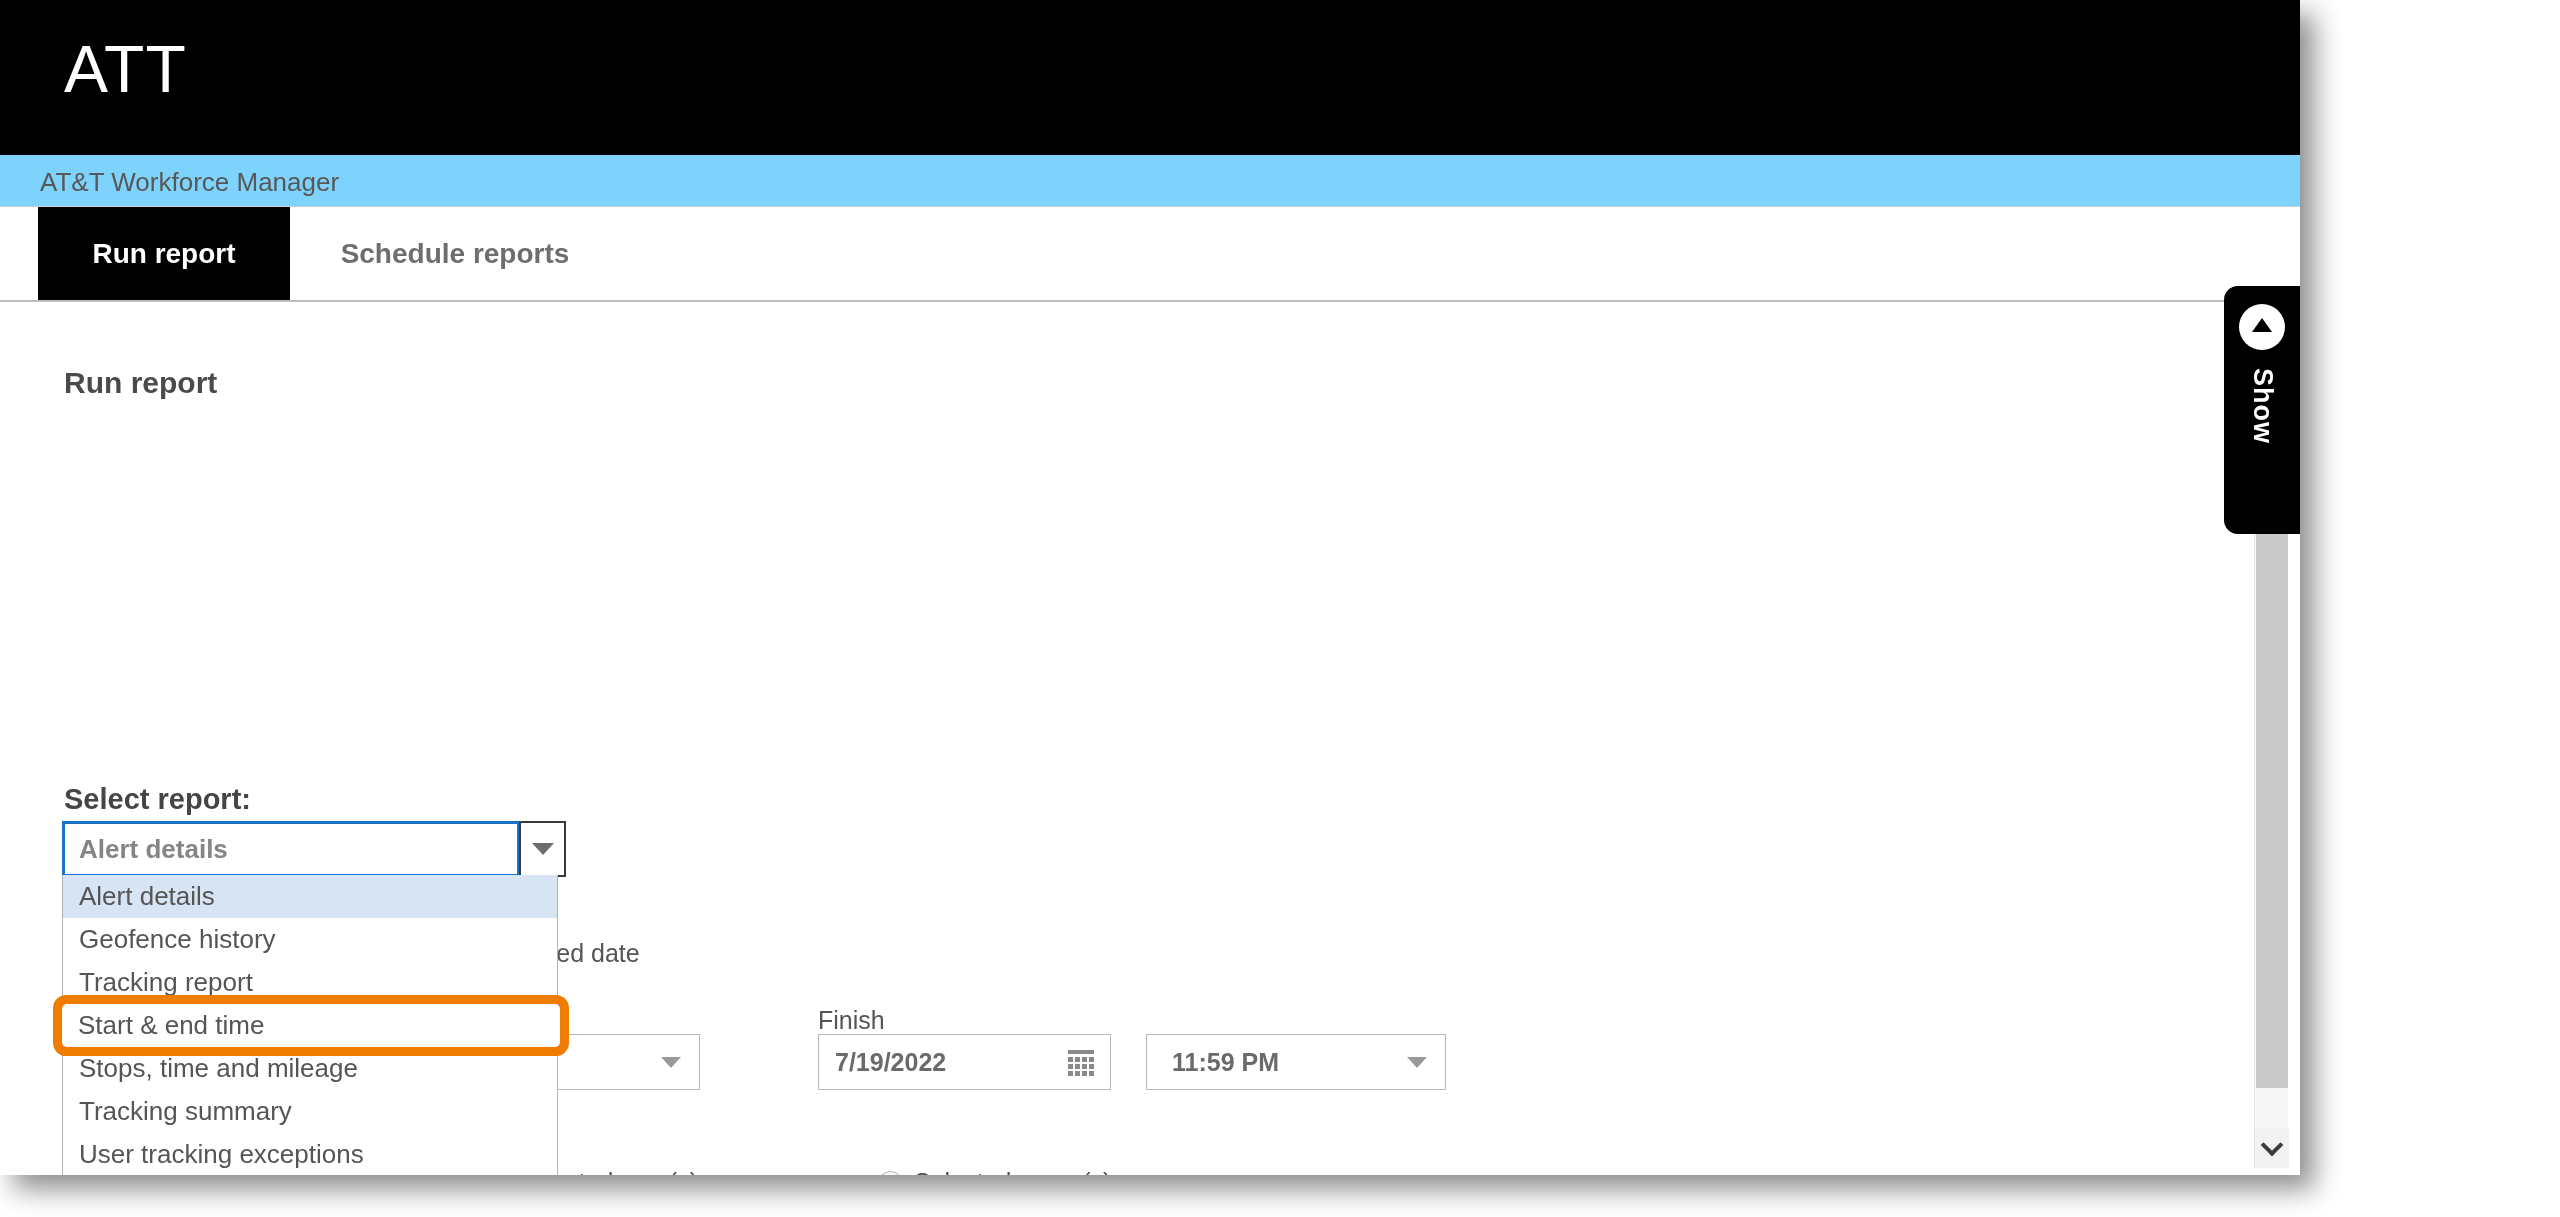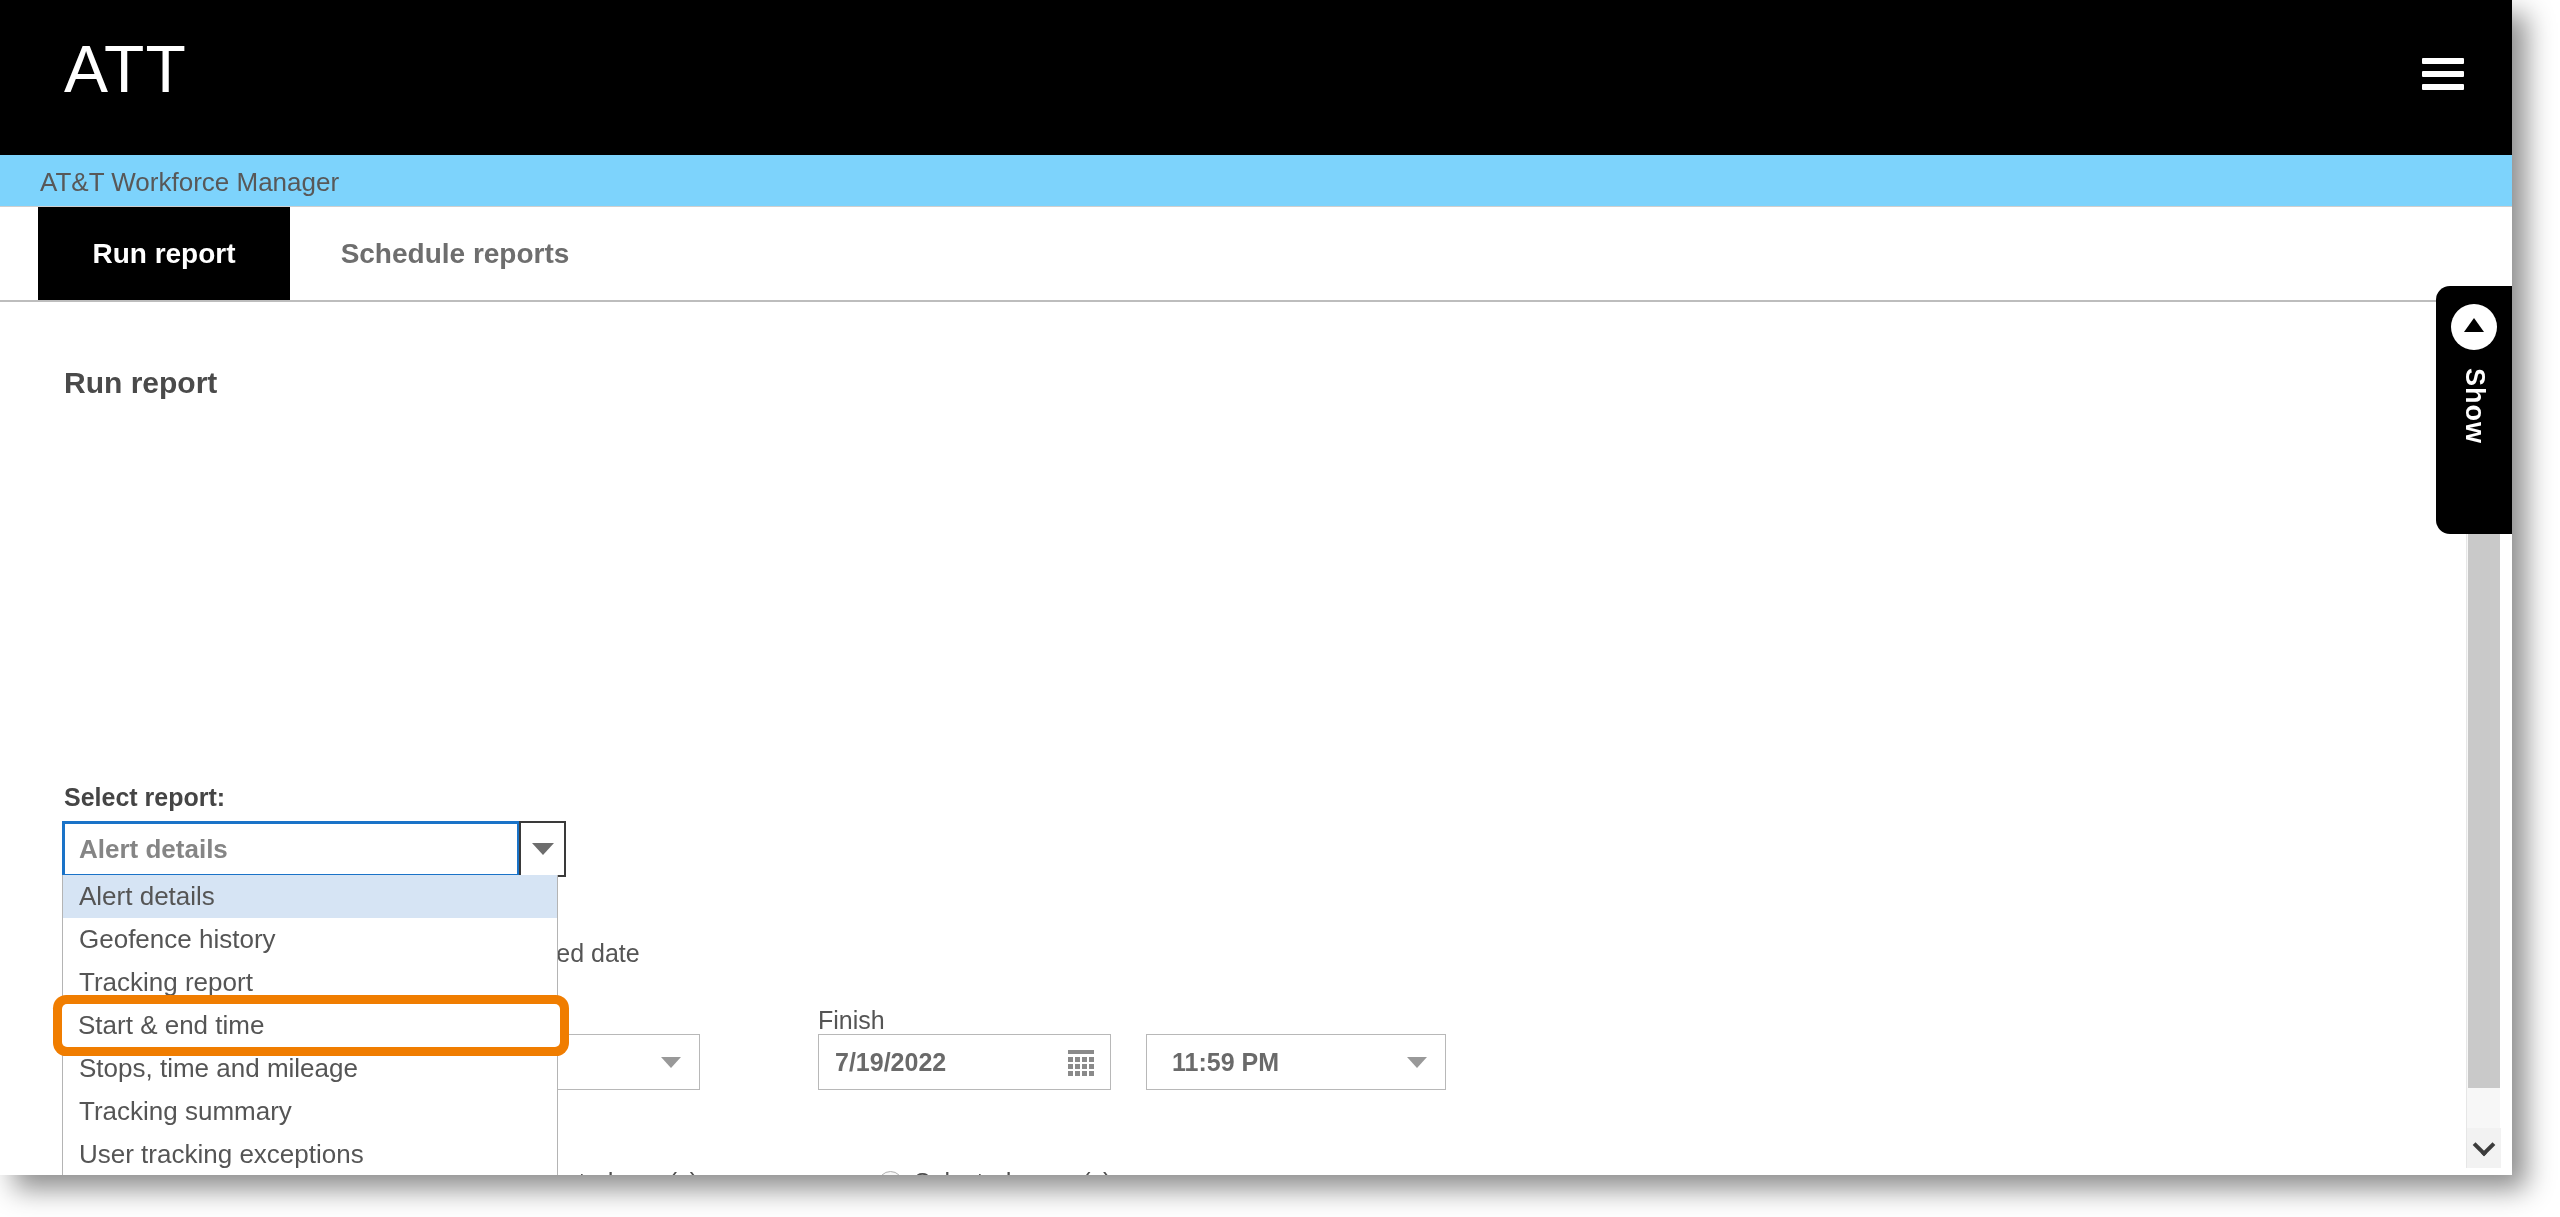--- a/index.html
+++ b/index.html
@@ -7,21 +7,21 @@
     width: 2560px; height: 1217px;
     background: #ffffff;
     font-family: "Liberation Sans", sans-serif;
     overflow: hidden;
   }
 
   
   #frame {
     position: absolute;
     left: 0; top: 0;
-    width: 2512px; height: 1175px;
+    width: 2300px; height: 1175px;
     background: #ffffff;
     overflow: hidden;
     box-shadow: 14px 14px 26px rgba(0,0,0,0.45);
   }
 
   
   #topbar {
     position: absolute; left: 0; top: 0;
     width: 2512px; height: 155px;
     background: #000000;
@@ -79,21 +79,21 @@
     background: #ffffff;
     overflow: hidden;
   }
   #content { position: absolute; left: 0; top: 0; width: 2400px; height: 866px; }
 
   .h-title {
     position:absolute; left: 64px; top: 57px;
     font-size: 30px; font-weight: bold; color: #4a4a4a;
   }
   .lbl-bold {
-    position:absolute; font-size: 25px; font-weight: bold; color:#454545;
+    position:absolute; font-size: 29px; font-weight: bold; color:#454545;
   }
   .lbl-plain {
     position:absolute; font-size: 25px; color:#555555;
   }
 
   
   #combo {
     position:absolute; left: 62px; top: 512px;
     width: 498px; height: 56px;
   }

